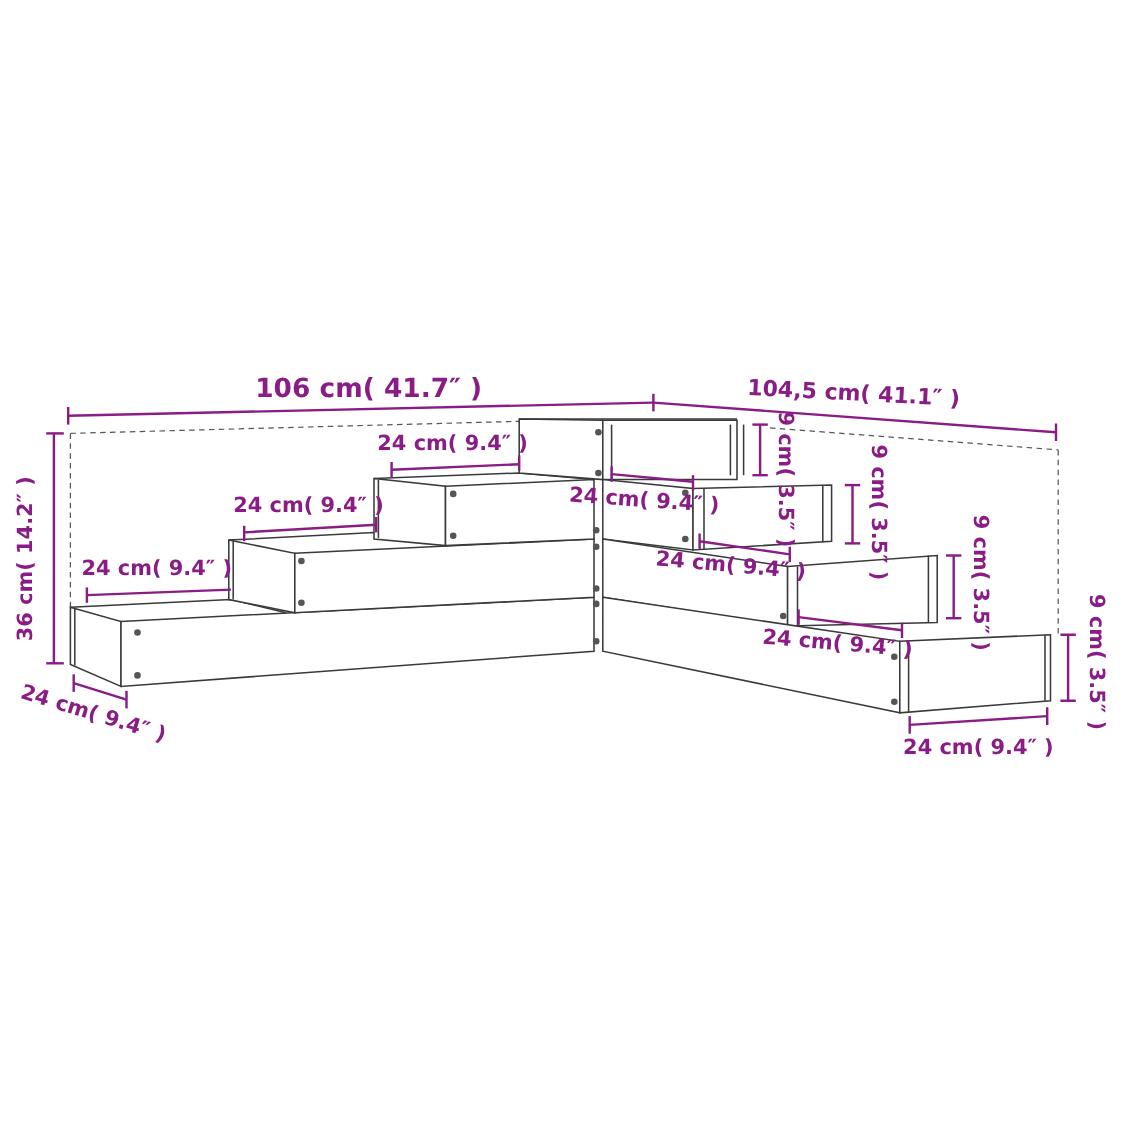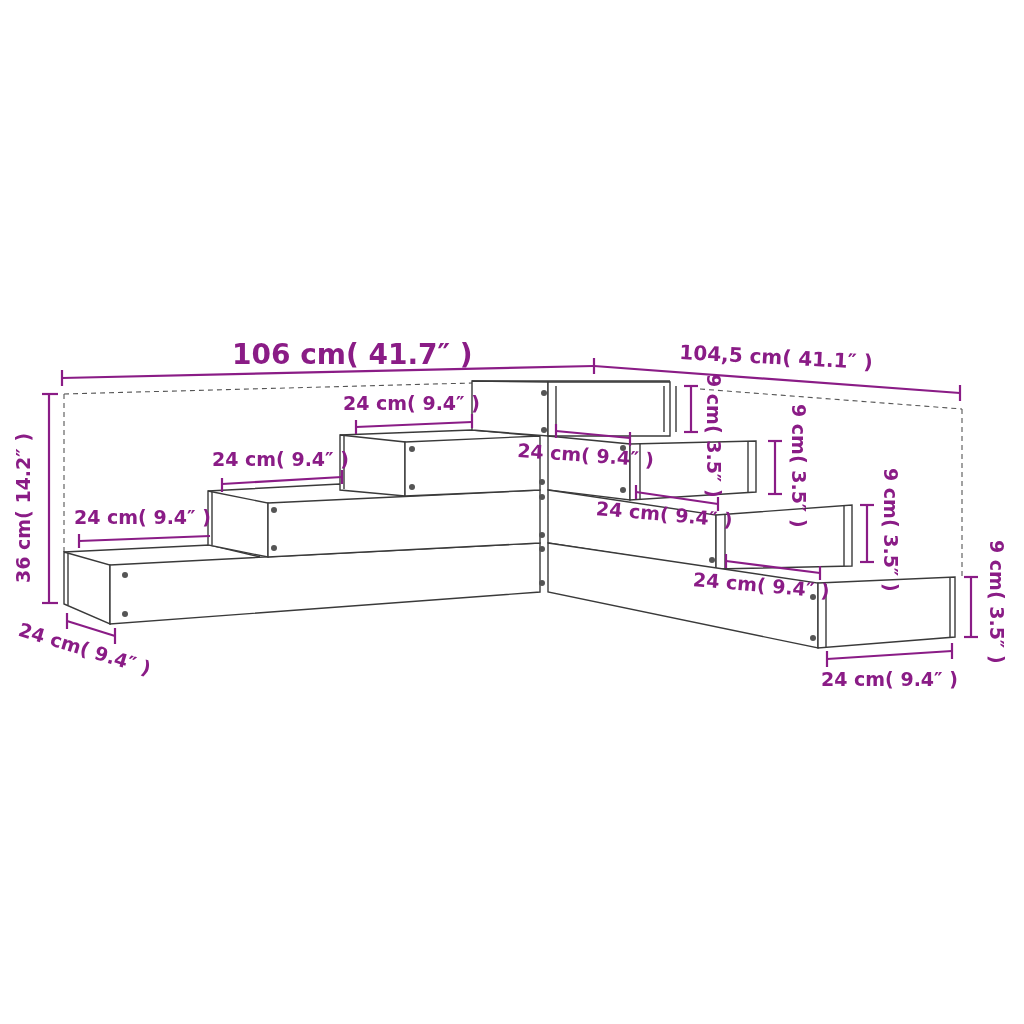--- a/index.html
+++ b/index.html
@@ -139,21 +139,21 @@
     <line x1="768" y1="494" x2="782" y2="494"></line>
     <line x1="867" y1="505" x2="867" y2="562"></line>
     <line x1="860" y1="505" x2="874" y2="505"></line>
     <line x1="860" y1="562" x2="874" y2="562"></line>
     <line x1="971" y1="577" x2="971" y2="637"></line>
     <line x1="964" y1="577" x2="978" y2="577"></line>
     <line x1="964" y1="637" x2="978" y2="637"></line>
   </g>
 </svg>
 
-<span class="lbl" style="left:232px; top:341px; font-size:28px;">106 cm( 41.7″ )</span>
+<span class="lbl" style="left:232px; top:341px; font-size:24px;">106 cm( 41.7″ )</span>
 <span class="lbl" style="left:680px; top:342px; font-size:20px; transform: rotate(3deg);">104,5 cm( 41.1″ )</span>
 <span class="lbl" style="left:14px; top:583px; transform: rotate(-90deg);">36 cm( 14.2″ )</span>
 <span class="lbl" style="left:22px; top:620px; transform: rotate(17deg);">24 cm( 9.4″ )</span>
 
 <span class="lbl" style="left:74px; top:508px;">24 cm( 9.4″ )</span>
 <span class="lbl" style="left:212px; top:450px;">24 cm( 9.4″ )</span>
 <span class="lbl" style="left:343px; top:394px;">24 cm( 9.4″ )</span>
 
 <span class="lbl" style="left:518px; top:441px; transform: rotate(4deg);">24 cm( 9.4″ )</span>
 <span class="lbl" style="left:597px; top:499px; transform: rotate(5deg);">24 cm( 9.4″ )</span>

